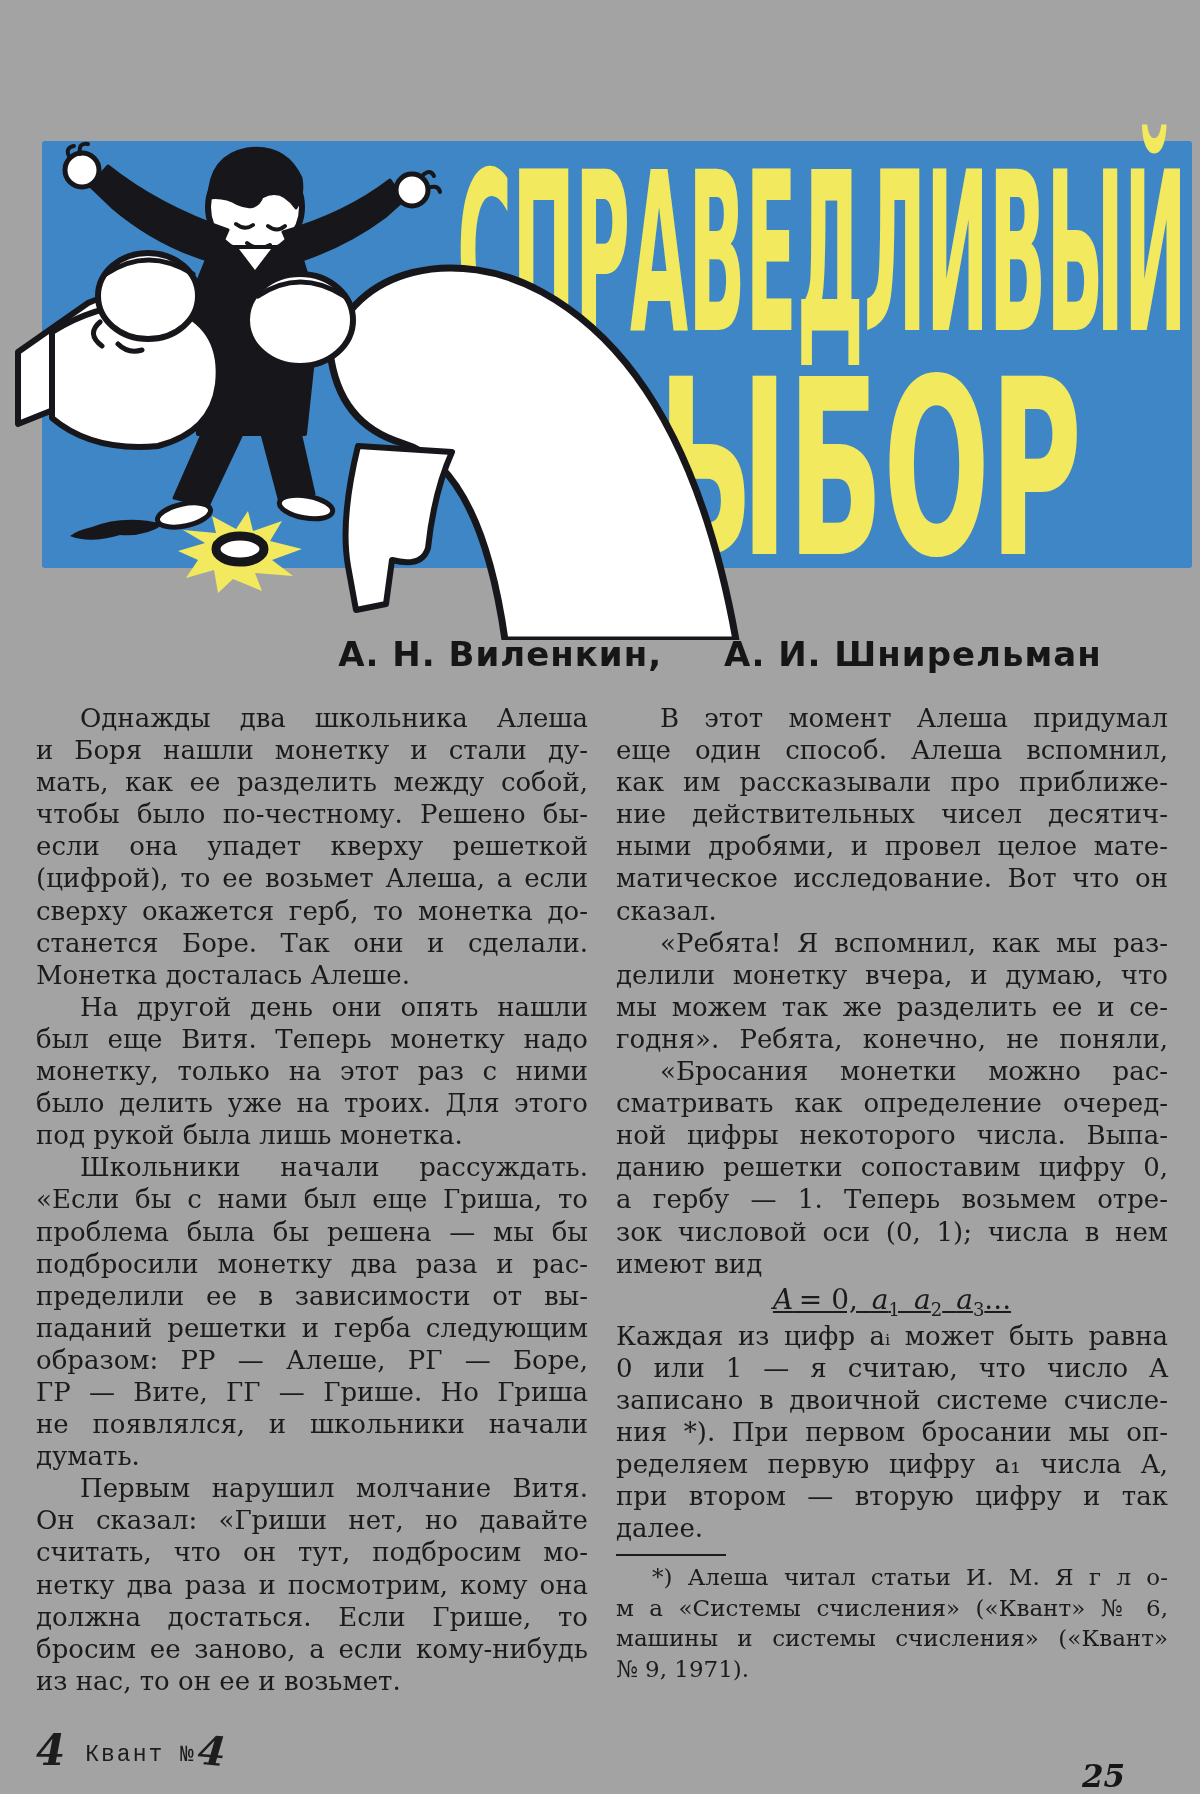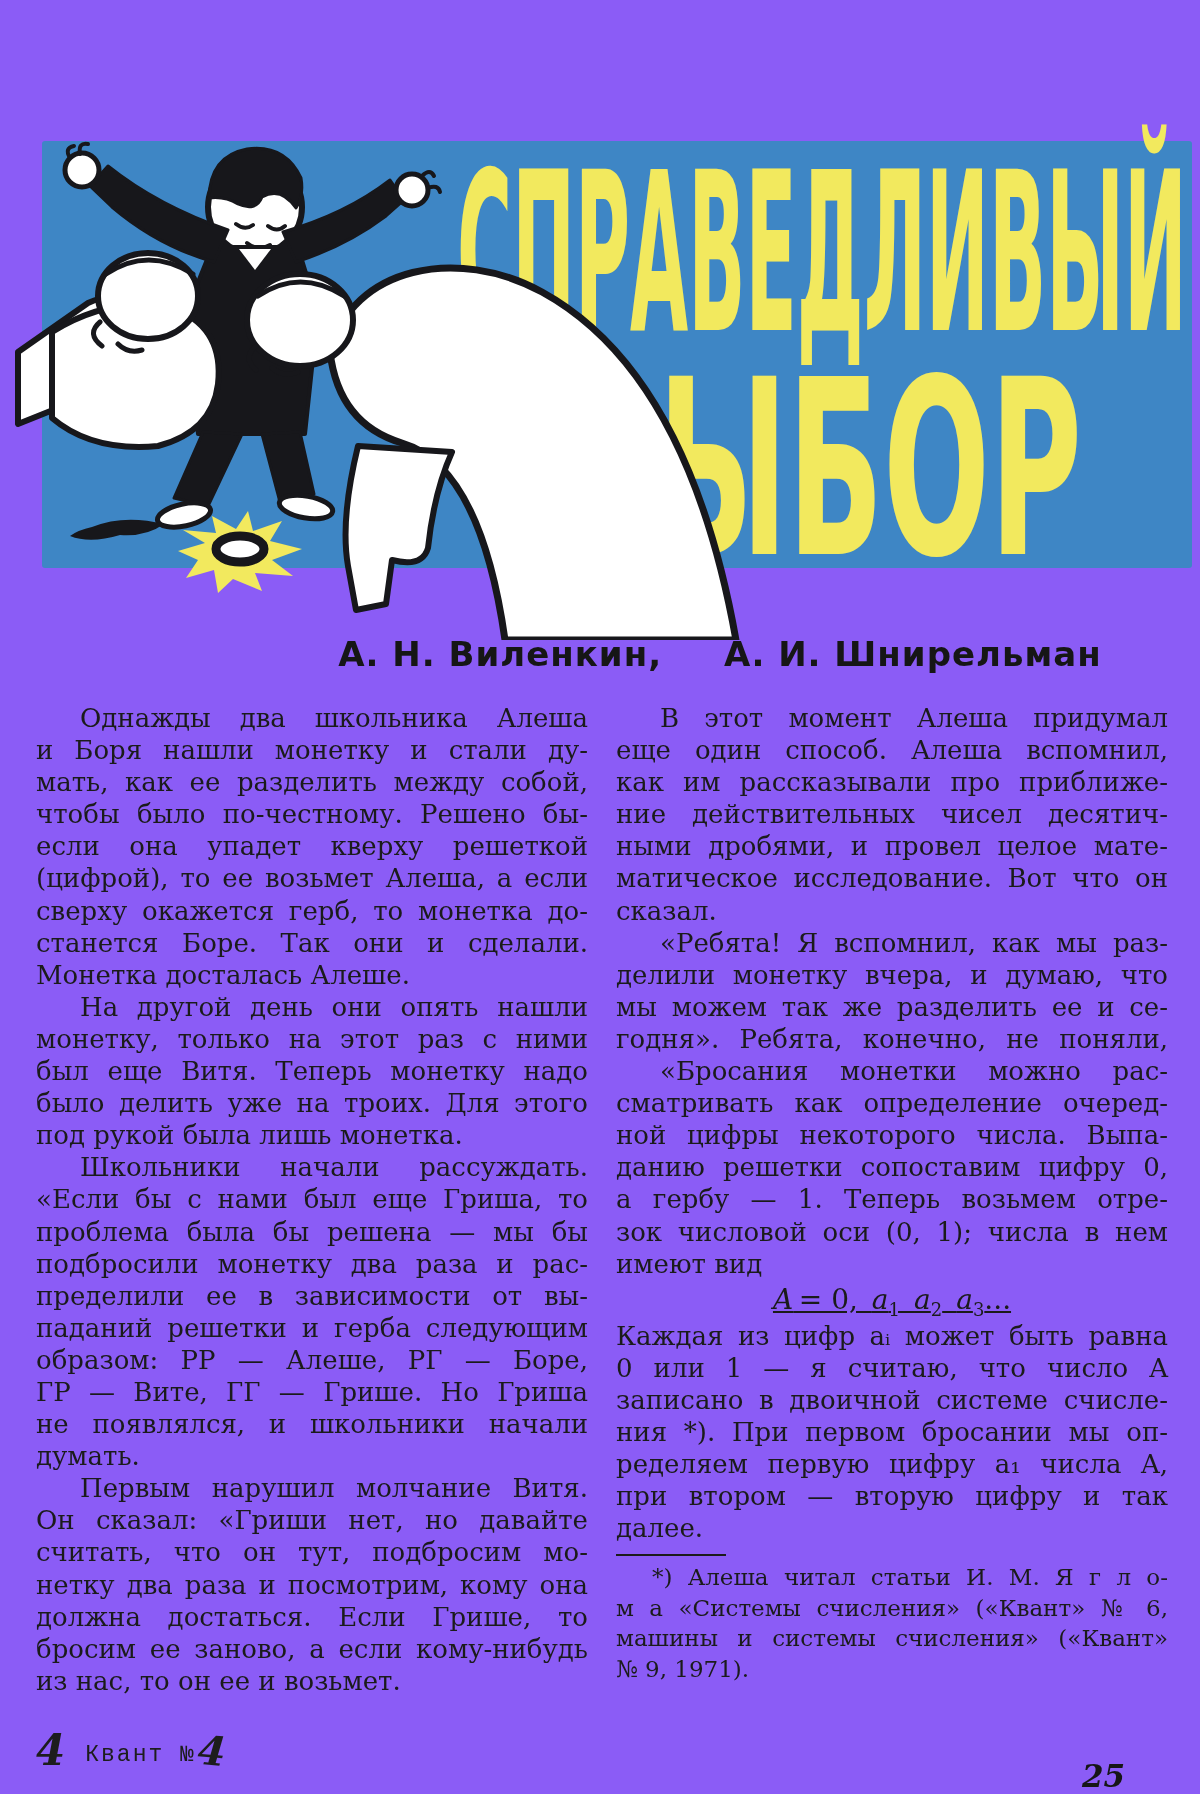--- a/index.html
+++ b/index.html
@@ -1,16 +1,16 @@
 <!DOCTYPE html>
 <html><head>
 <meta charset="utf-8">
 <style>
   html,body{margin:0;padding:0;background:#e8e8e8;}
-  .page{position:relative;width:1200px;height:1794px;margin:0 auto;background:#8b5cf6;overflow:hidden;
+  .page{position:relative;width:1200px;height:1794px;margin:0 auto;background:#a3a3a3;overflow:hidden;
         font-family:"DejaVu Serif",serif;color:#1b1b1b;}
   svg.header{position:absolute;left:0;top:0;}
   .authors{position:absolute;left:240px;top:634px;width:960px;text-align:center;
            font-family:"DejaVu Sans",sans-serif;font-weight:bold;font-size:34px;letter-spacing:1px;color:#161616;}
   .authors .a1{margin-right:62px;}
   .col{position:absolute;top:702px;width:552px;font-size:26px;line-height:32.1px;}
   .col-left{left:36px;}
   .col-right{left:616px;}
   .tl{text-align:left;}
   .tl.j{text-align:justify;text-align-last:justify;}
@@ -96,22 +96,22 @@
       <div class="tl ind j">Однажды два школьника Алеша</div>
       <div class="tl j">и Боря нашли монетку и стали ду-</div>
       <div class="tl j">мать, как ее разделить между собой,</div>
       <div class="tl j">чтобы было по-честному. Решено бы-</div>
       <div class="tl j">если она упадет кверху решеткой</div>
       <div class="tl j">(цифрой), то ее возьмет Алеша, а если</div>
       <div class="tl j">сверху окажется герб, то монетка до-</div>
       <div class="tl j">станется Боре. Так они и сделали.</div>
       <div class="tl">Монетка досталась Алеше.</div>
       <div class="tl ind j">На другой день они опять нашли</div>
+      <div class="tl j">был еще Витя. Теперь монетку надо</div>
       <div class="tl j">монетку, только на этот раз с ними</div>
-      <div class="tl j">был еще Витя. Теперь монетку надо</div>
       <div class="tl j">было делить уже на троих. Для этого</div>
       <div class="tl">под рукой была лишь монетка.</div>
       <div class="tl ind j">Школьники начали рассуждать.</div>
       <div class="tl j">«Если бы с нами был еще Гриша, то</div>
       <div class="tl j">проблема была бы решена — мы бы</div>
       <div class="tl j">подбросили монетку два раза и рас-</div>
       <div class="tl j">пределили ее в зависимости от вы-</div>
       <div class="tl j">паданий решетки и герба следующим</div>
       <div class="tl j">образом: РР — Алеше, РГ — Боре,</div>
       <div class="tl j">ГР — Вите, ГГ — Грише. Но Гриша</div>

